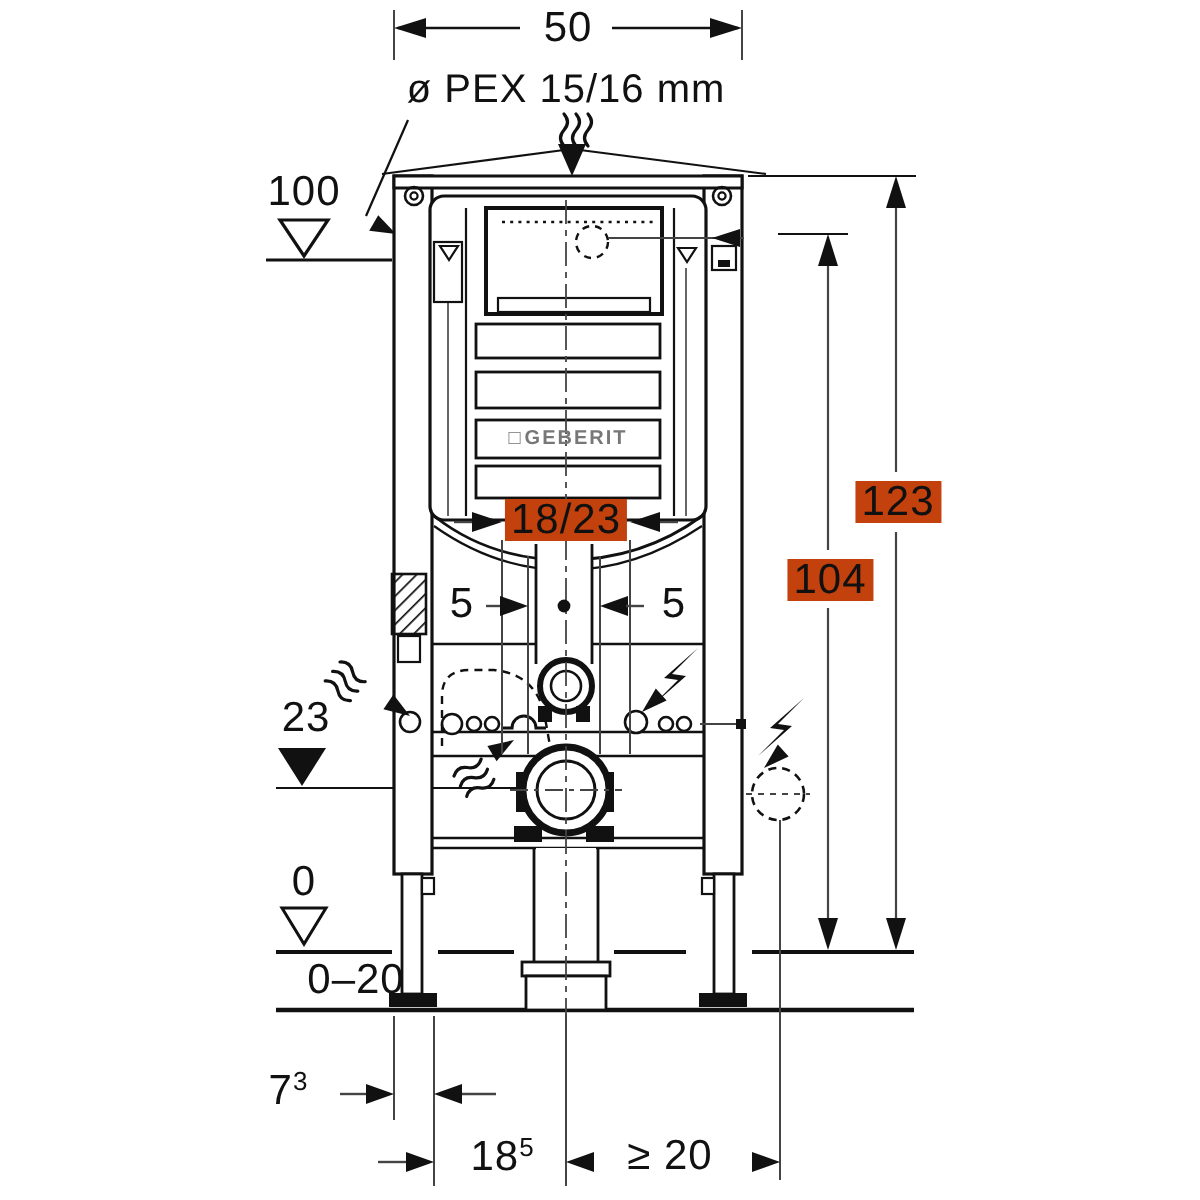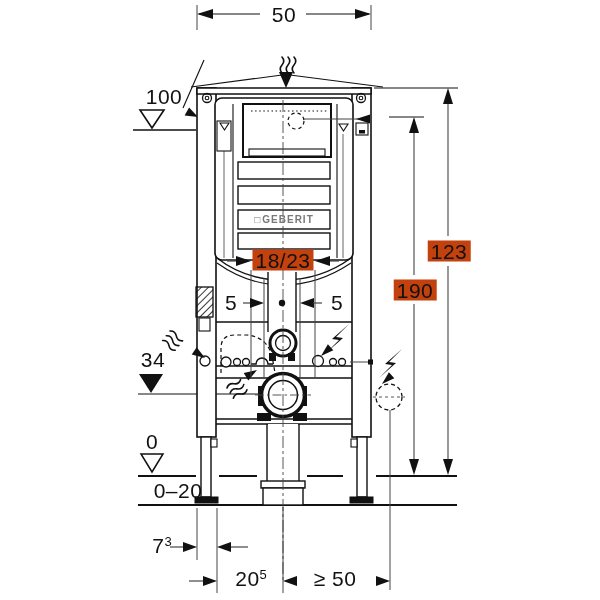--- a/index.html
+++ b/index.html
@@ -252,27 +252,28 @@
     <line x1="300" y1="278" x2="300" y2="377" stroke="#444" stroke-width="1"></line>
     <circle cx="282" cy="303" r="3.2" fill="#111"></circle>
     <line x1="243" y1="303" x2="251" y2="303" stroke="#444" stroke-width="1.2"></line>
     <polygon points="264,303 250,298 250,308" fill="#111"></polygon>
     <polygon points="300,303 314,298 314,308" fill="#111"></polygon>
     <line x1="313" y1="303" x2="322" y2="303" stroke="#444" stroke-width="1.2"></line>
   </g>
 </svg>
 
 <div class="lbl" style="left:284px;top:14px">50</div>
-<div class="lbl" style="left:164px;top:96px">100</div>
+<div class="lbl pex" style="left:283px;top:45px">ø PEX 15/16 mm</div>
+<div class="lbl" style="left:152px;top:96px">100</div>
 <div class="lbl bg" style="left:449px;top:251px">123</div>
-<div class="lbl bg" style="left:415px;top:290px">190</div>
+<div class="lbl bg" style="left:415px;top:290px">104</div>
 <div class="lbl bg" style="left:283px;top:260px">18/23</div>
 <div class="lbl" style="left:231px;top:302px">5</div>
 <div class="lbl" style="left:337px;top:302px">5</div>
-<div class="lbl" style="left:153px;top:359px">34</div>
+<div class="lbl" style="left:153px;top:359px">23</div>
 <div class="lbl" style="left:152px;top:441px">0</div>
 <div class="lbl" style="left:178px;top:490px">0–20</div>
-<div class="lbl" style="left:162px;top:545px"><span>7</span><span class="sup">3</span></div>
-<div class="lbl" style="left:251px;top:578px"><span>20</span><span class="sup">5</span></div>
-<div class="lbl" style="left:335px;top:578px">≥ 50</div>
+<div class="lbl" style="left:144px;top:545px"><span>7</span><span class="sup">3</span></div>
+<div class="lbl" style="left:251px;top:578px"><span>18</span><span class="sup">5</span></div>
+<div class="lbl" style="left:335px;top:578px">≥ 20</div>
 <div class="lbl brand" style="left:284px;top:220px"><span class="sq">□</span><span>GEBERIT</span></div>
 
 </div>
 
 </body></html>

